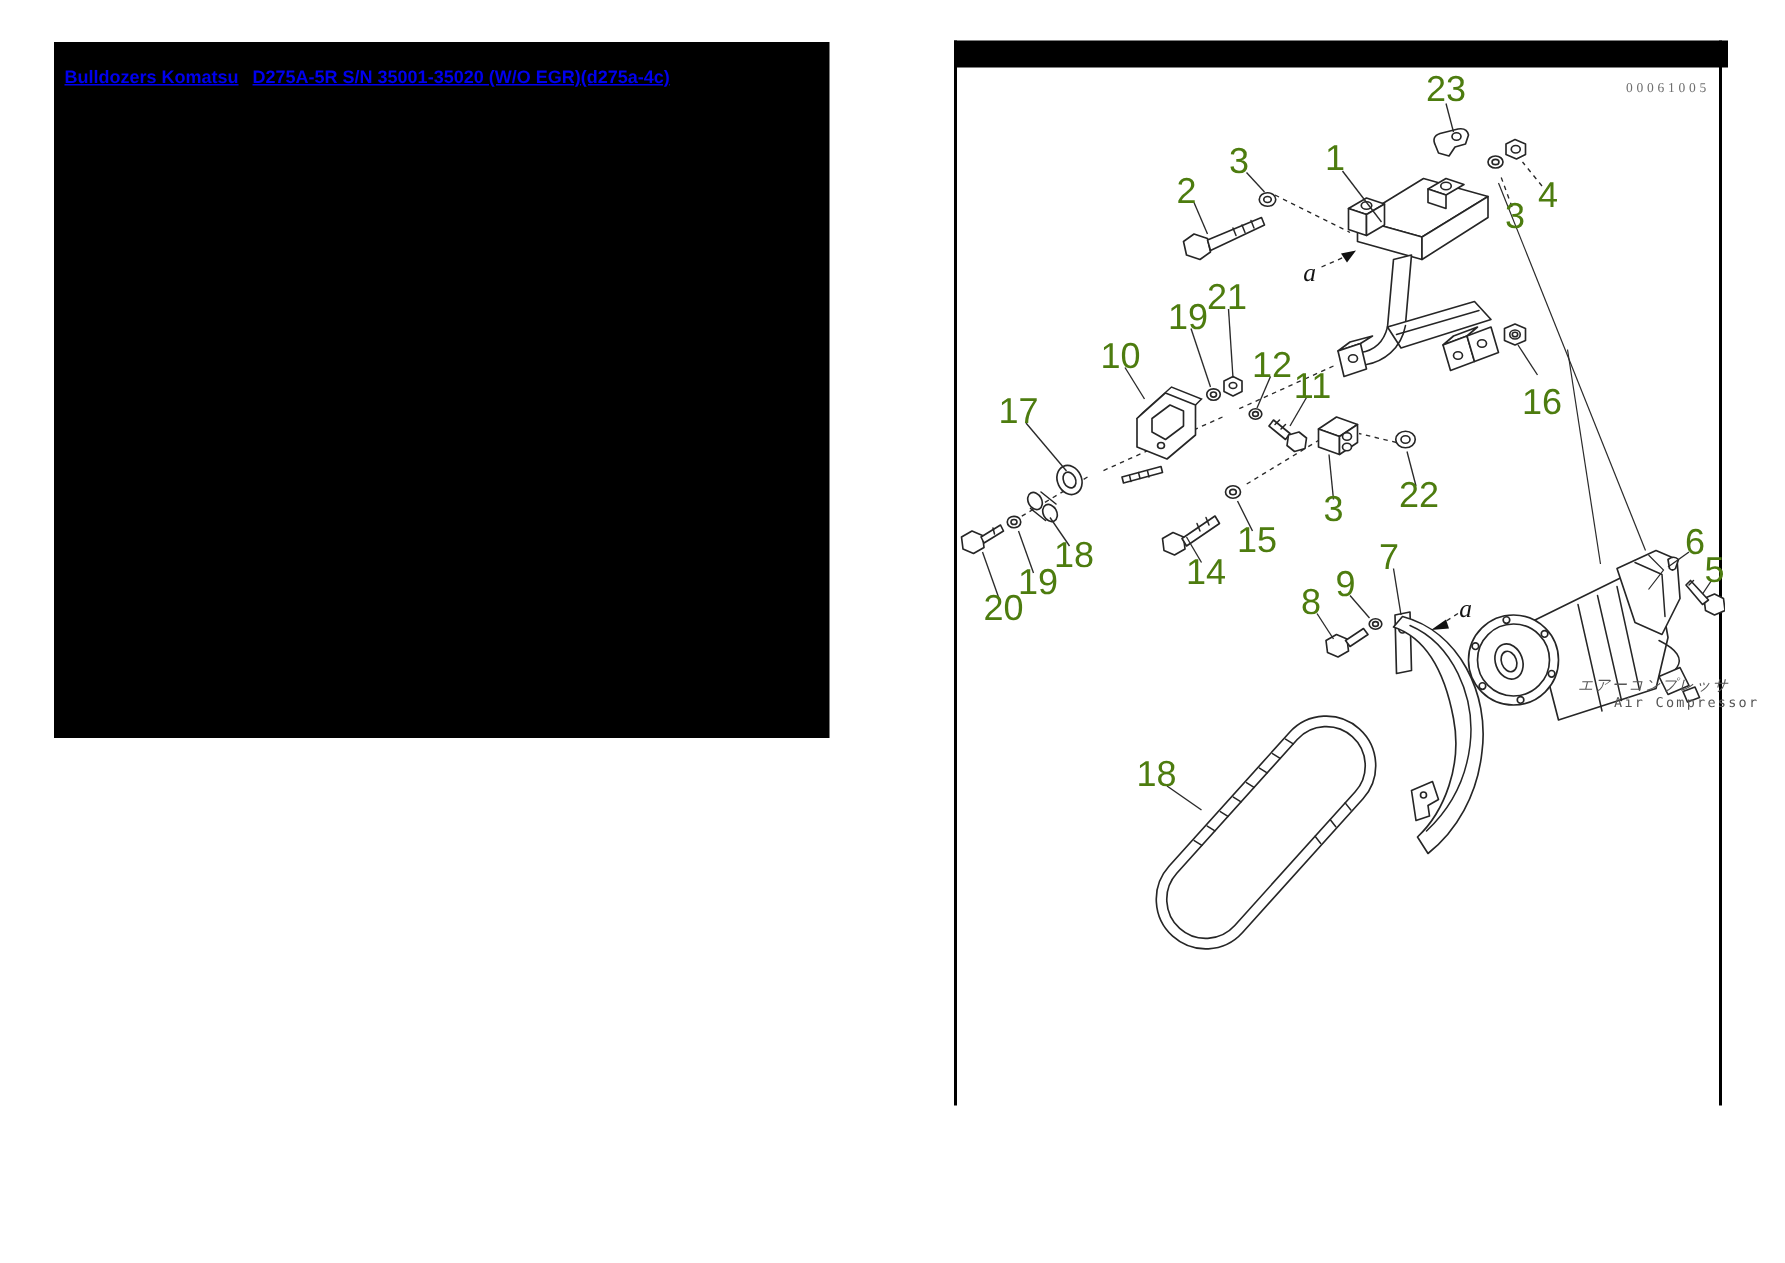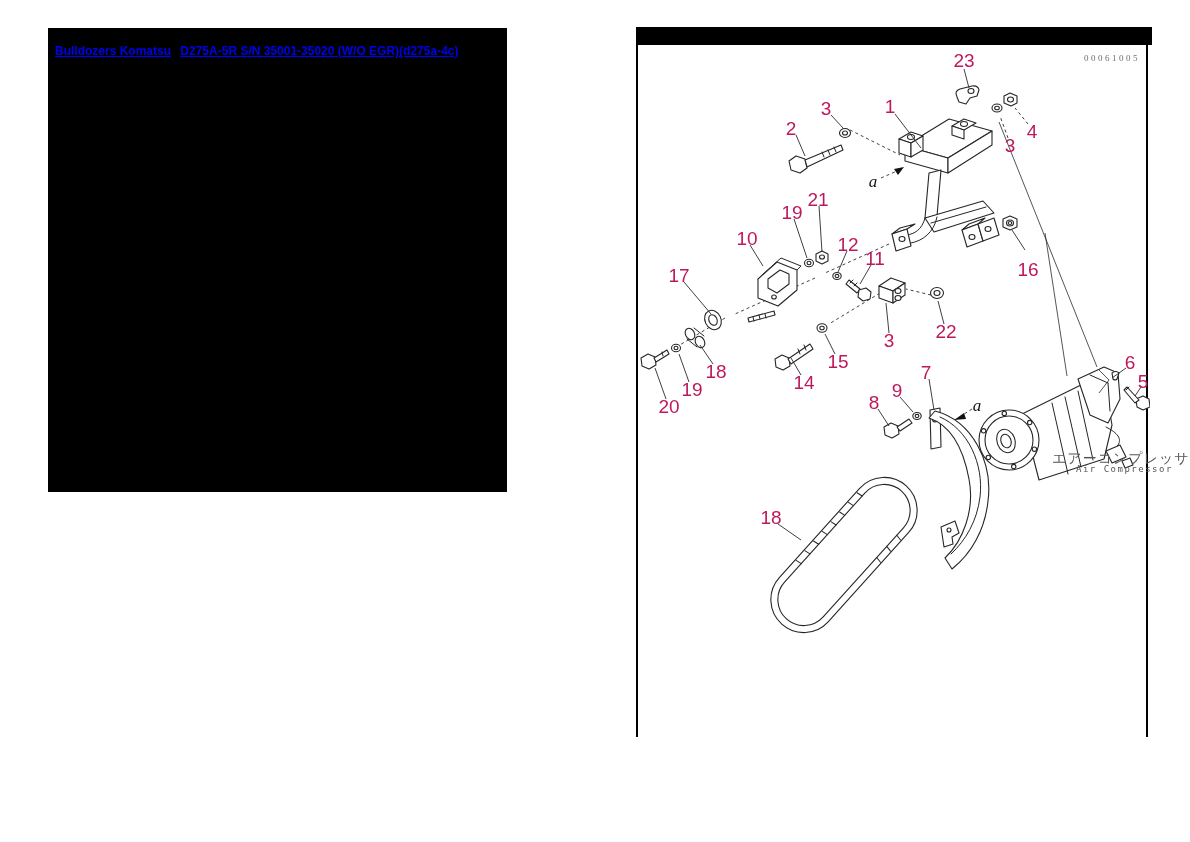--- a/index.html
+++ b/index.html
@@ -1,44 +1,44 @@
 <!DOCTYPE html>
 <html><head>
 <meta charset="utf-8">
 <style>
   * { margin:0; padding:0; box-sizing:border-box; }
   html,body { width:1190px; height:842px; background:#ffffff; overflow:hidden;
               font-family:"Liberation Sans", sans-serif; }
 
   
-  .linkbox { position:absolute; left:48px; top:28px; width:459px; height:464px;
+  .linkbox { position:absolute; left:36px; top:28px; width:517px; height:464px;
              background:#000; }
   .linkline { position:absolute; left:7px; top:16px; white-space:nowrap;
               font-size:12px; font-weight:bold; }
   .linkline a { color:#0000ee; text-decoration:underline; cursor:pointer; }
   .linkline a + a { margin-left:6px; }
 
   
   .frame { position:absolute; left:636px; top:27px; width:512px; height:710px;
            border-left:2px solid #000; border-right:2px solid #000; background:#fff; }
   .topbar { position:absolute; left:-2px; top:0; width:516px; height:18px; background:#000; }
   .docnum { position:absolute; top:26px; right:6px; font-family:Liberation Serif, serif;
             font-size:9px; letter-spacing:2.5px; color:#6e6e6e; }
 
   .drawing { position:absolute; left:0; top:0; width:512px; height:710px; }
 
-  .co { position:absolute; transform:translate(-50%,-50%); color:#be185d;
-        font-size:19px; line-height:1; font-family:"Liberation Sans", sans-serif; }
+  .co { position:absolute; transform:translate(-50%,-50%); color:#4d7c0f;
+        font-size:24px; line-height:1; font-family:"Liberation Sans", sans-serif; }
   .ref { position:absolute; transform:translate(-50%,-50%); color:#141414;
          font-size:17px; font-style:italic; font-family:"Liberation Serif", serif; }
 
   .watermark { position:absolute; left:257px; top:305px; font-size:21px; color:#1b1b1b;
                letter-spacing:0.5px; white-space:nowrap; }
-  .jp-label { position:absolute; left:414px; top:423px; font-size:14px; color:#555;
-              letter-spacing:1px; white-space:nowrap; }
+  .jp-label { position:absolute; left:414px; top:423px; font-size:10px; color:#555;
+              letter-spacing:1px; white-space:nowrap;font-style:italic; }
   .en-label { position:absolute; left:414px; top:437px; font-size:9px; color:#555;
               font-family:"DejaVu Sans Mono", monospace; letter-spacing:1.5px; white-space:nowrap;margin-left:24px; }
 
   
   svg .p  { fill:#fff; stroke:#262626; stroke-width:1.1; stroke-linejoin:round; }
   svg .d  { fill:none; stroke:#262626; stroke-width:1; stroke-linecap:round; }
   svg .ld { fill:none; stroke:#2a2a2a; stroke-width:0.9; }
   svg .dd { fill:none; stroke:#2a2a2a; stroke-width:0.9; stroke-dasharray:3 3; }
   svg .ln { fill:none; stroke:#2a2a2a; stroke-width:0.8; }
   svg .ar { fill:#111; stroke:none; }

